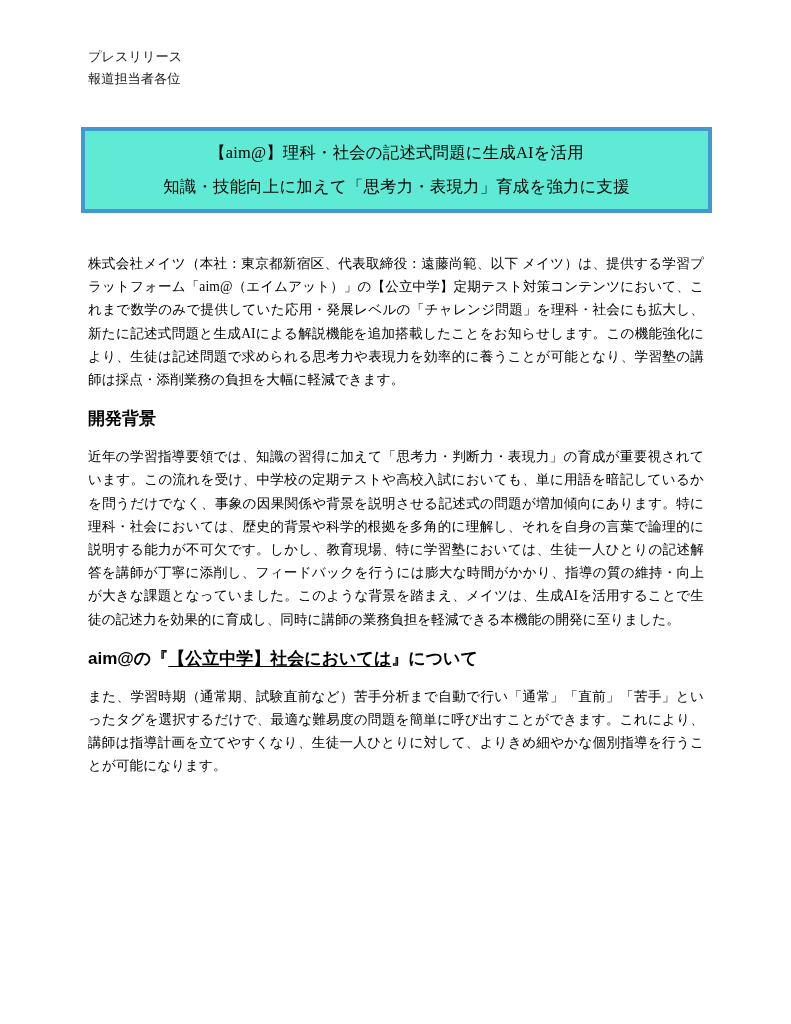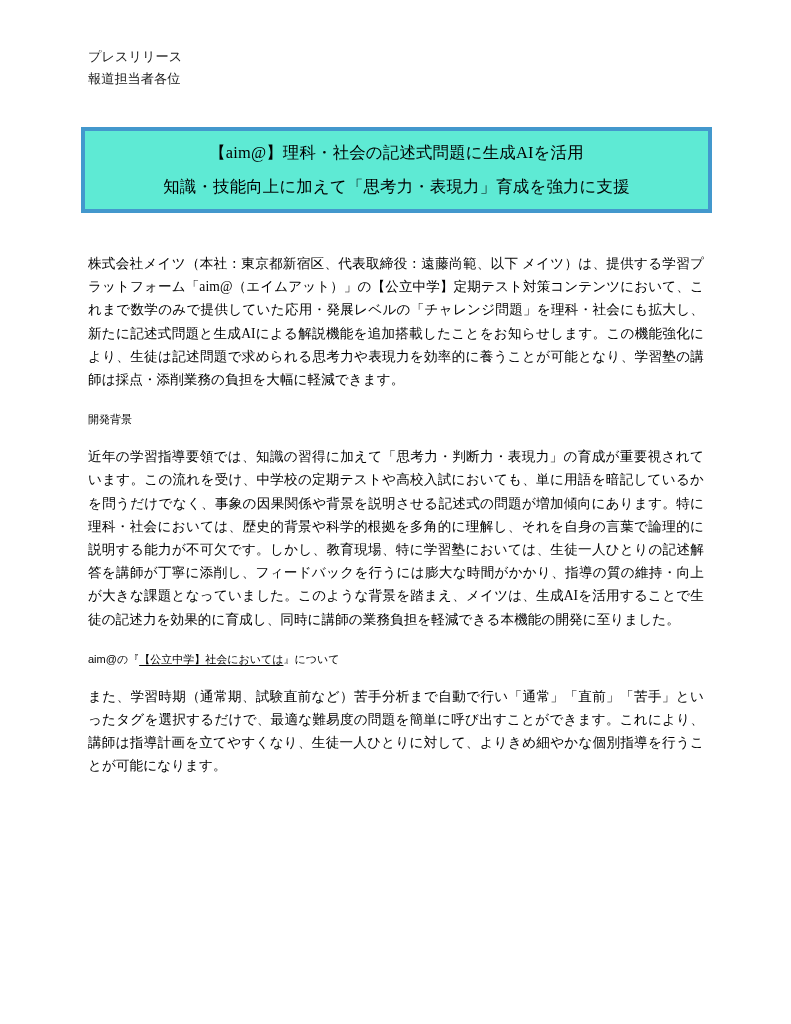--- a/index.html
+++ b/index.html
@@ -81,22 +81,22 @@
     font-size: 13.6px;
     line-height: 23.2px;
     text-align: justify;
     text-justify: inter-character;
     color: #000000;
     letter-spacing: 0.05px;
   }
   h2.section-head {
     margin: 0 0 16px 0;
     font-family: "Liberation Sans", "DejaVu Sans", sans-serif;
-    font-weight: normal;
-    font-size: 11px;
+    font-weight: bold;
+    font-size: 17px;
     line-height: 20px;
     color: #000000;
   }
   h2.section-head.gap-top { margin-top: 10px; }
   h2.section-head .ul {
     text-decoration: underline;
     text-decoration-thickness: 1px;
     text-underline-offset: 2px;
   }
 </style>

